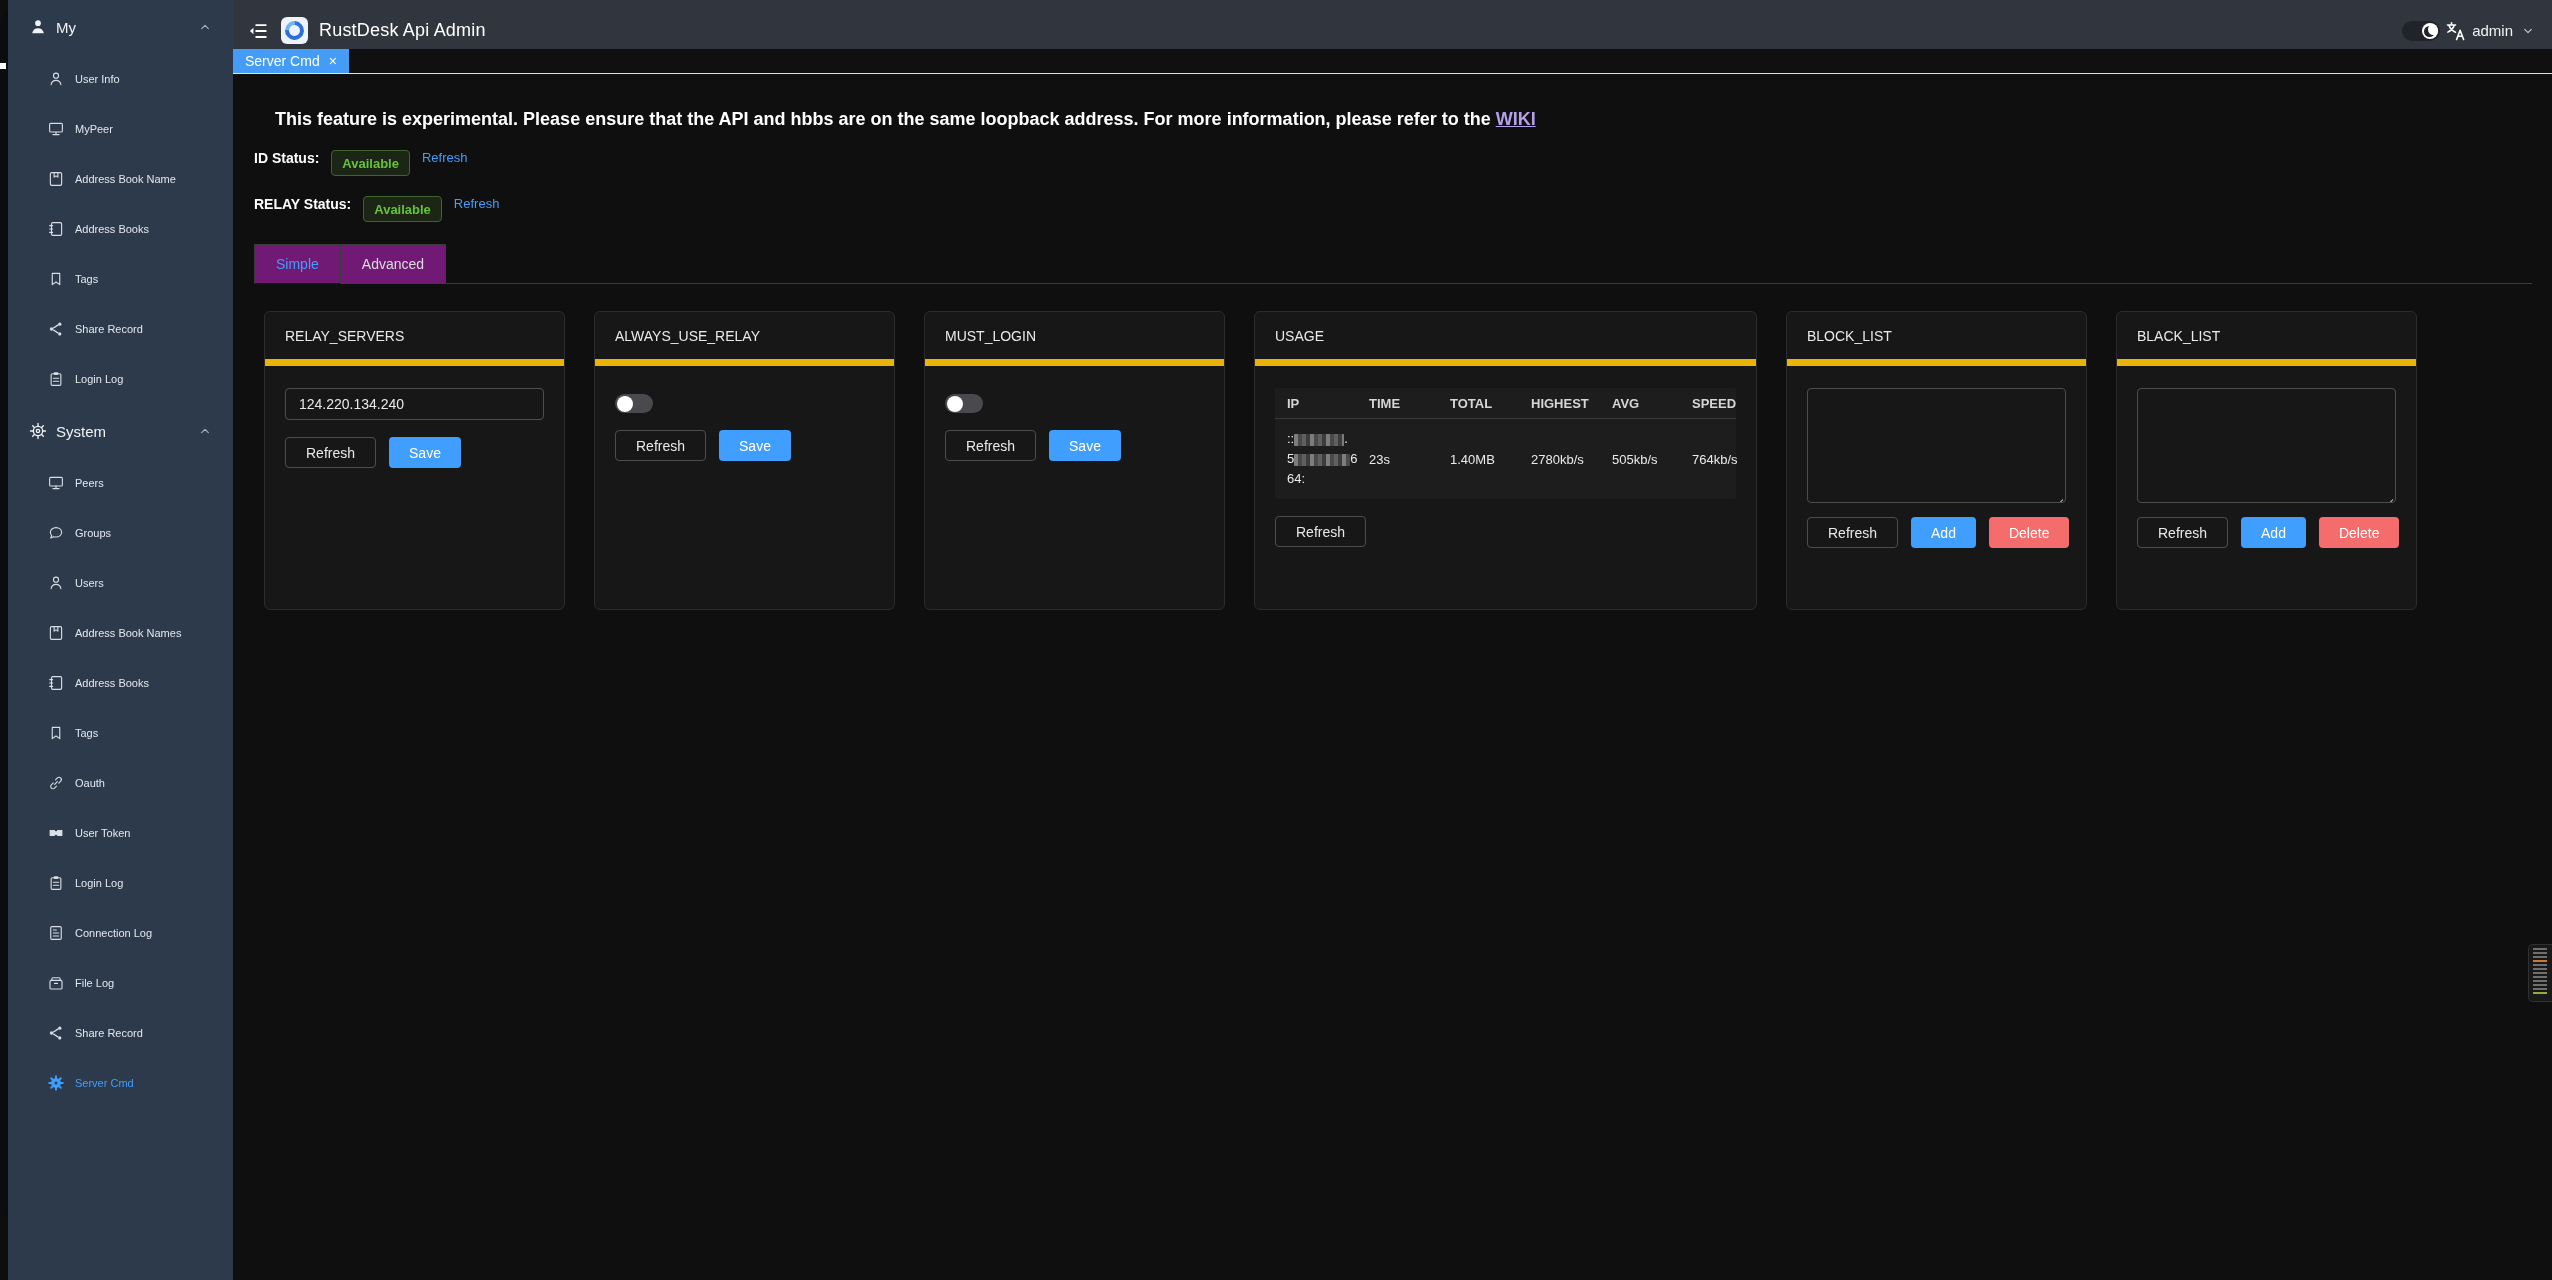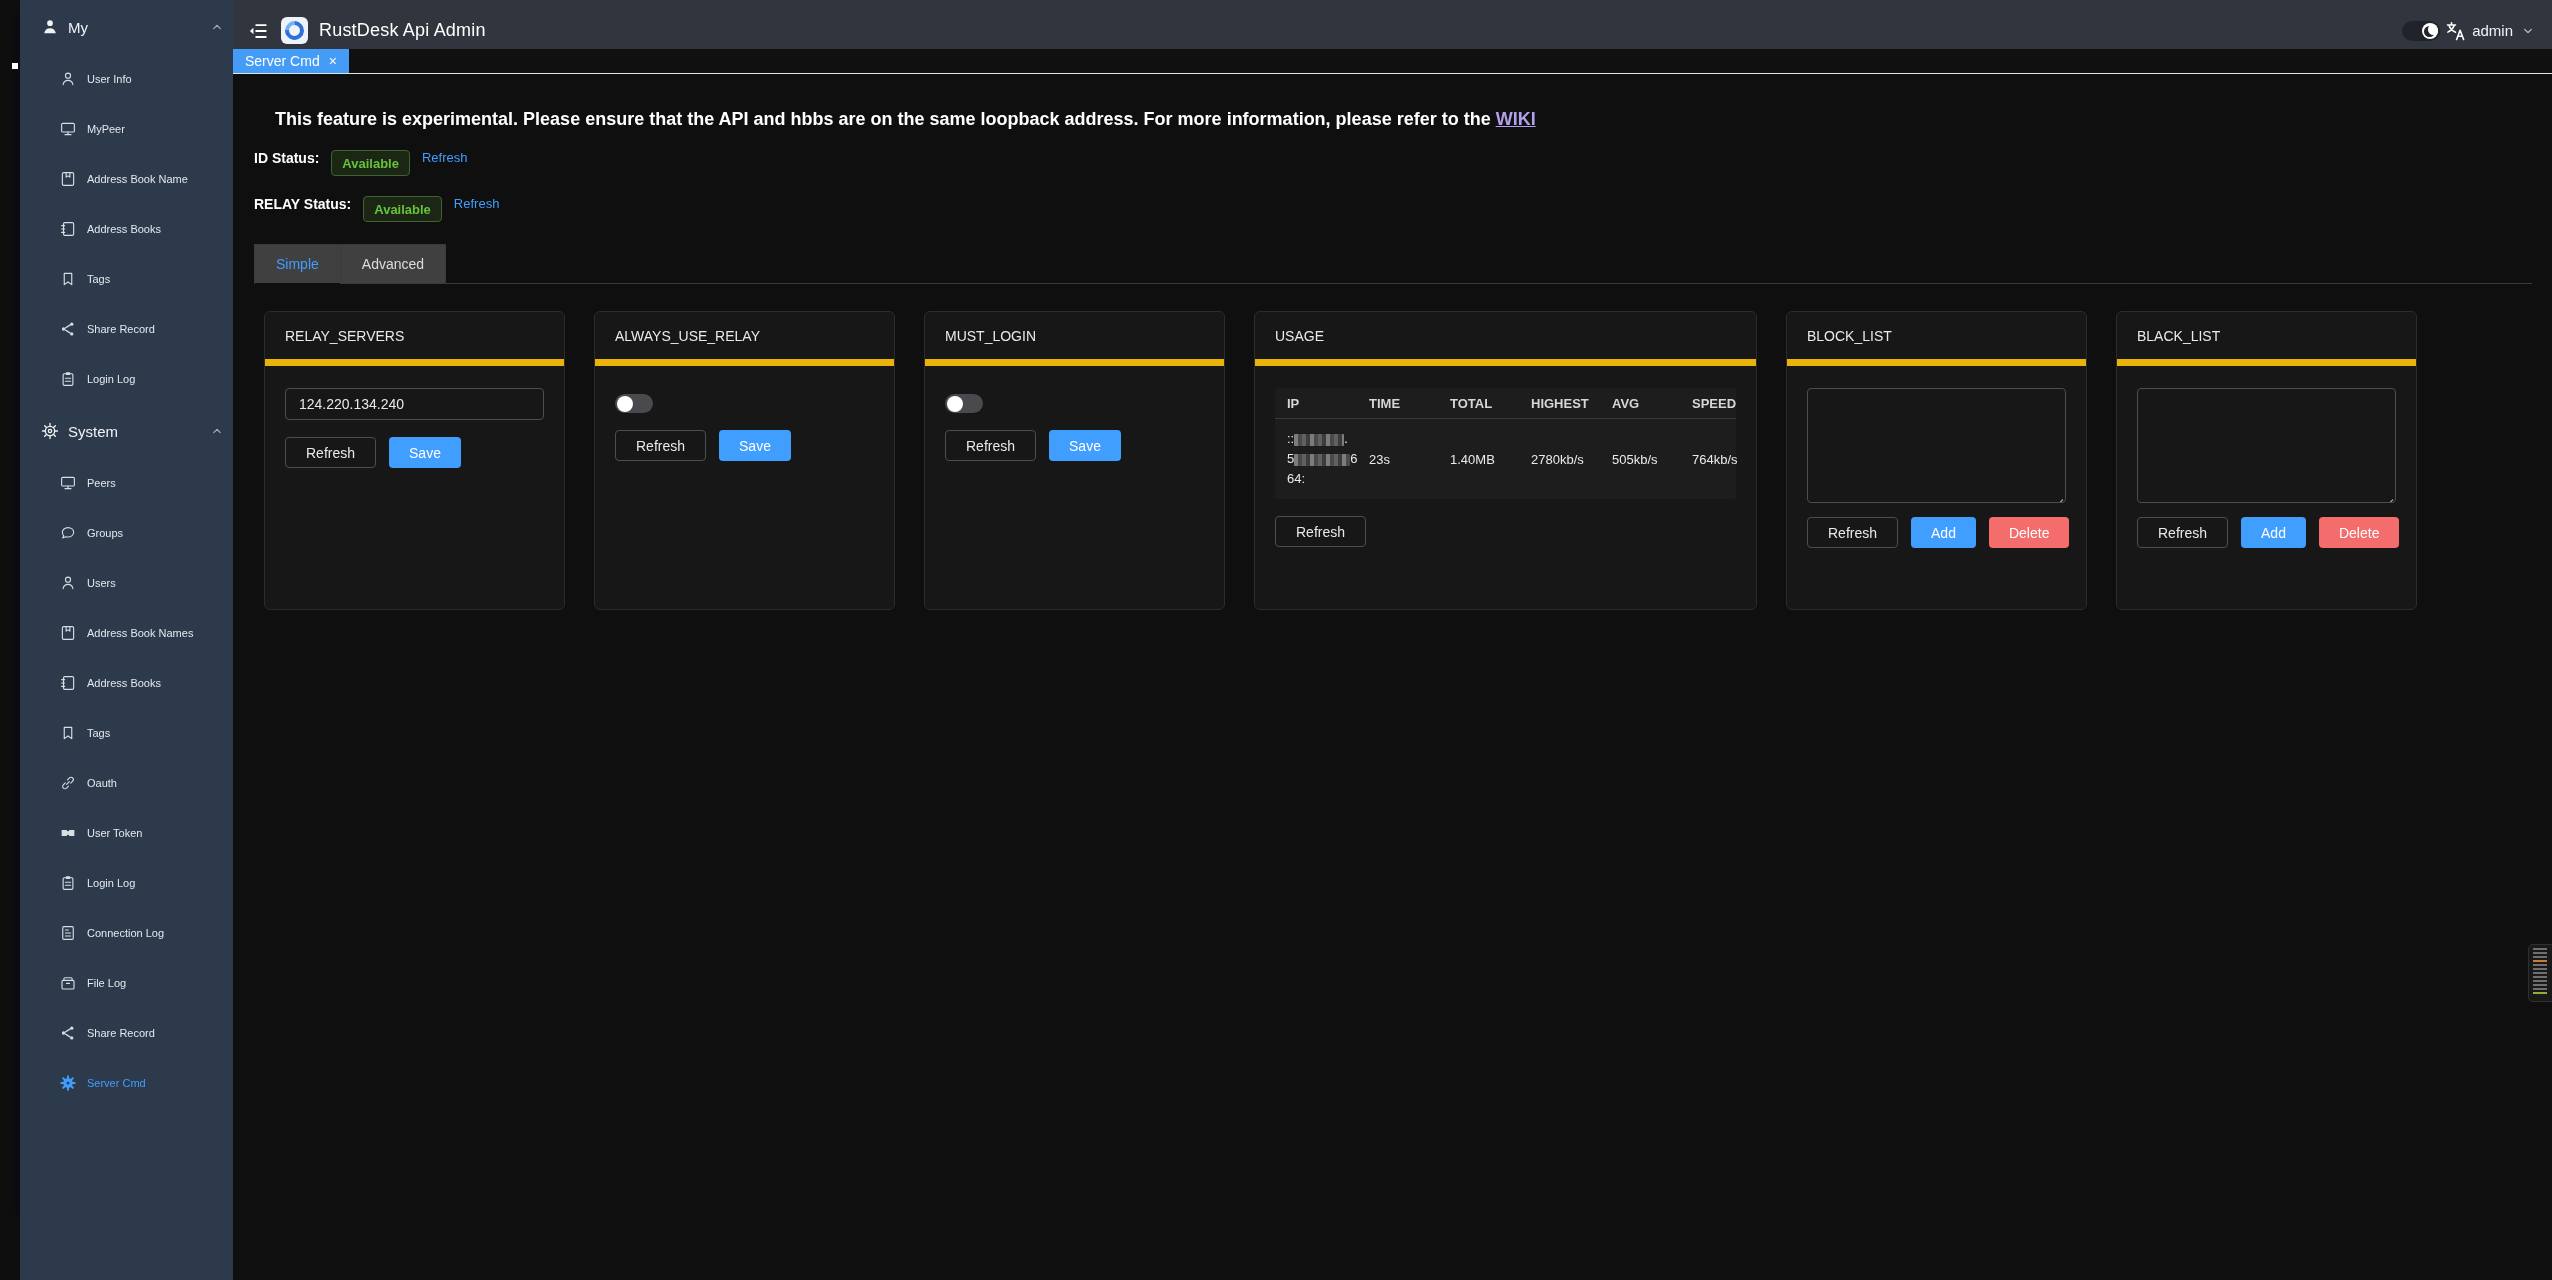--- a/index.html
+++ b/index.html
@@ -1,21 +1,21 @@
 <!DOCTYPE html>
 <html><head>
 <meta charset="utf-8">
 <style>
   * { box-sizing: border-box; margin: 0; padding: 0; }
   html,body { width:2552px; height:1280px; overflow:hidden; }
   body { font-family:"Liberation Sans","DejaVu Sans",sans-serif; background:#0e0e0e; color:#e8eaed; }
   .app { position:relative; width:2552px; height:1280px; }
 
   
-  .sidebar { position:absolute; left:12px; top:0; width:233px; height:1229px; background:#0a0c10;border-radius:31px; }
+  .sidebar { position:absolute; left:0; top:0; width:233px; height:1229px; background:#0a0c10;border-radius:31px; }
   .sidebar-panel { position:absolute; left:8px; top:0; width:225px; height:1280px; background:#2d3a4b; overflow:hidden; }
   .side-scroll-thumb { position:absolute; left:0; top:63px; width:6px; height:6px; background:#ffffff; }
   .group-header { height:54px; display:flex; align-items:center; padding:0 20px; gap:8px; color:#f0f2f6; font-size:15px; cursor:pointer; }
   .group-header .glabel { flex:0 0 auto; }
   .group-header .chev { margin-left:auto; color:#aab2bd; }
   .menu-item { height:50px; display:flex; align-items:center; padding-left:39px; gap:10px; color:#e4e8ee; font-size:11px; cursor:pointer; }
   .menu-item .ic { color:#d9dde4; flex:0 0 auto; }
   .menu-item.active, .menu-item.active .ic { color:#409eff; }
   .ic { display:inline-block; }
 
@@ -46,21 +46,21 @@
   .notice { color:#ffffff; font-weight:bold; font-size:18px;margin-left:21px; }
   .notice .wiki-link { color:#b3a0e8; text-decoration:underline; cursor:pointer; }
   .status-row { display:flex; align-items:flex-start; margin-top:20px; gap:12px; }
   .status-label { color:#ffffff; font-weight:bold; font-size:14px; }
   .badge-success { display:inline-flex; align-items:center; height:26px; padding:0 10px; border-radius:4px;
     background:rgba(103,194,58,0.14); border:1px solid #3f632e; color:#67c23a; font-weight:bold; font-size:13px; }
   .link { color:#409eff; font-size:13px; cursor:pointer; }
 
   .view-tabs { display:flex; margin-top:22px; border-bottom:1px solid #3a3a3c; }
   .view-tab { height:39px; display:flex; align-items:center; padding:16px 21px; border:1px solid #3a3a3c; border-bottom:none;
-    color:#dcdcdc; font-size:14px; cursor:pointer; position:relative; background:#404040; }
+    color:#dcdcdc; font-size:14px; cursor:pointer; position:relative; background:#701a75; }
   .view-tab + .view-tab { border-left:none; }
   .view-tab.active { color:#409eff; }
   .view-tab.active::after { content:""; position:absolute; left:0; right:0; bottom:-1px; height:1px; background:#0f0f0f; }
 
   .cards { display:flex; gap:29px; margin-top:27px; margin-left:10px; align-items:stretch; }
   .card { background:#171717; border:1px solid #2c2c2c; border-radius:6px; height:299px; width:301px; flex:0 0 auto; }
   .card.wide { width:503px; }
   .card-header { height:54px; padding:0 20px; border-bottom:7px solid #eab308; color:#eaeaea; font-size:14px; display:flex; align-items:center; }
   .card-body { padding:22px 20px 0 20px; }
 

